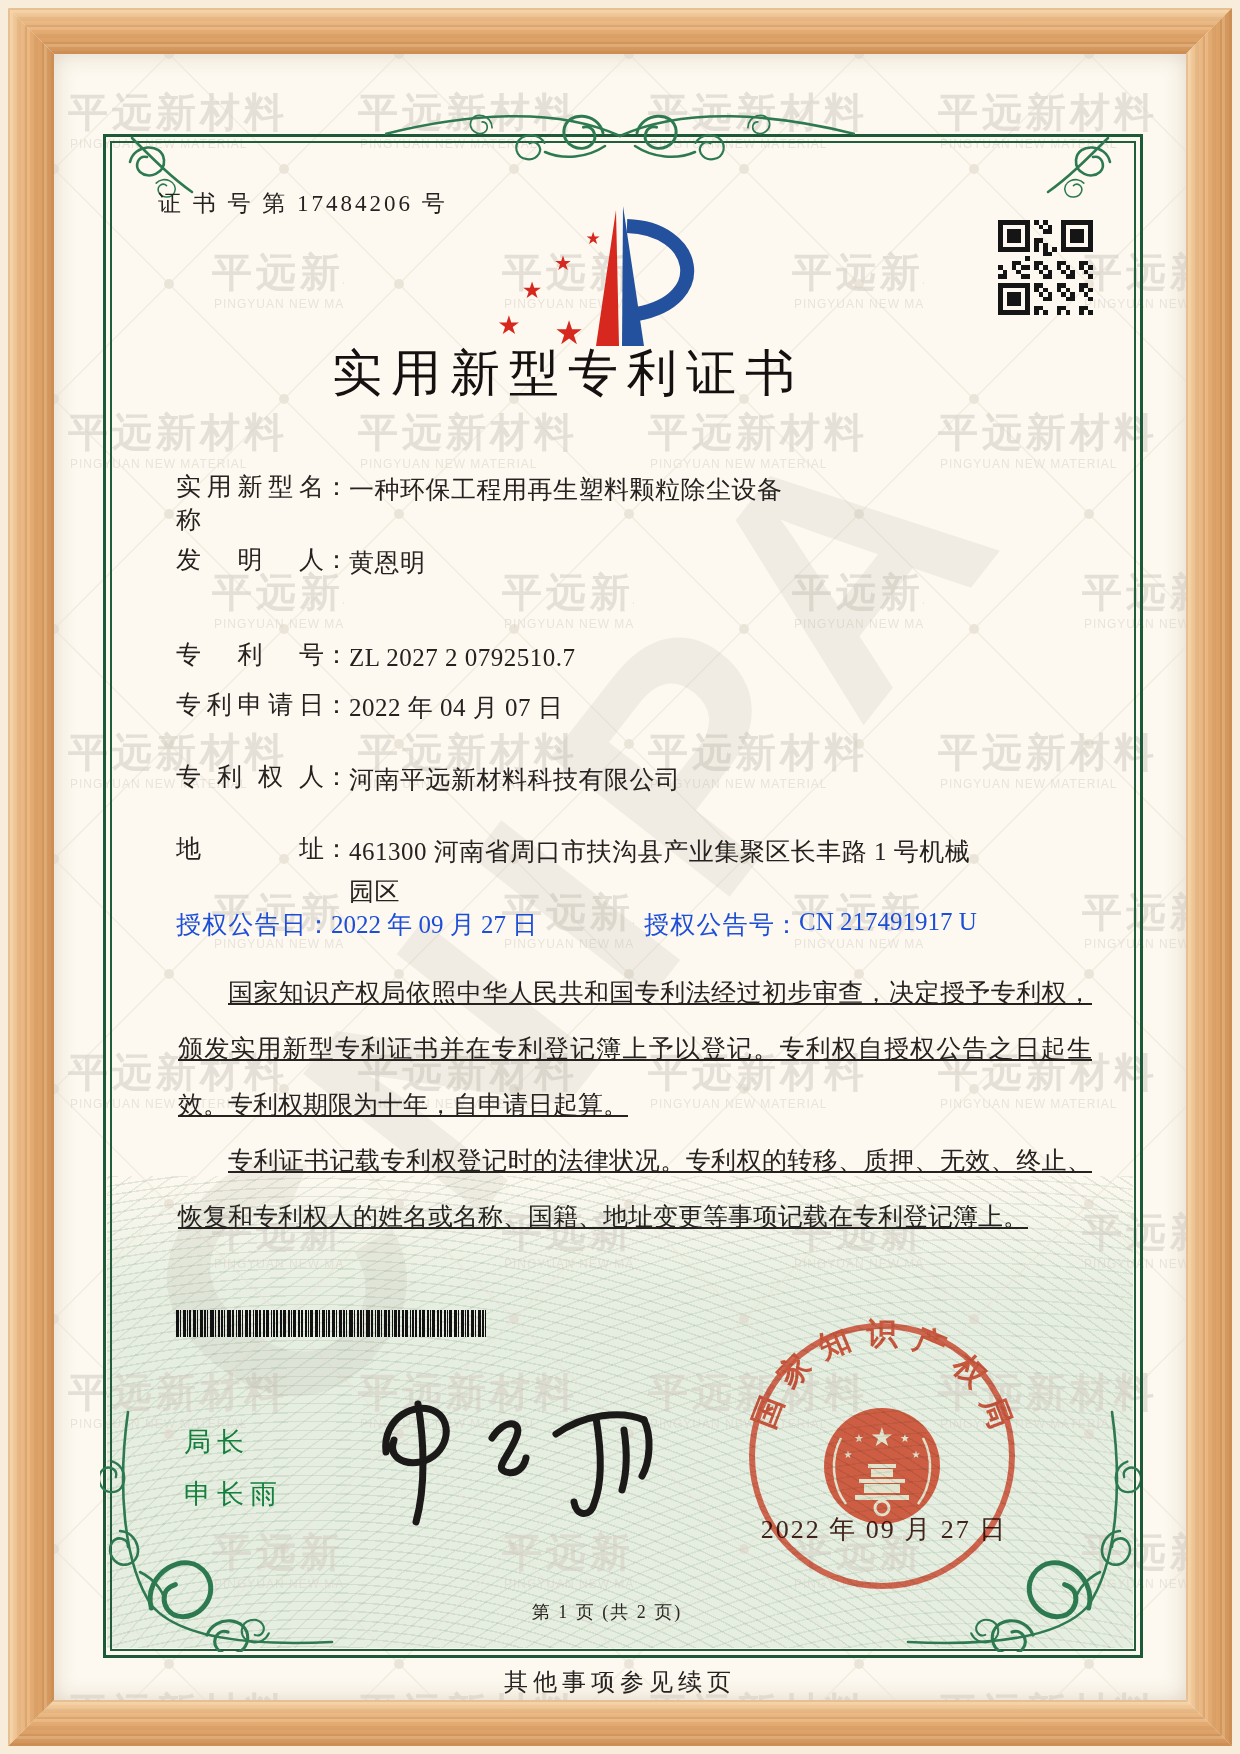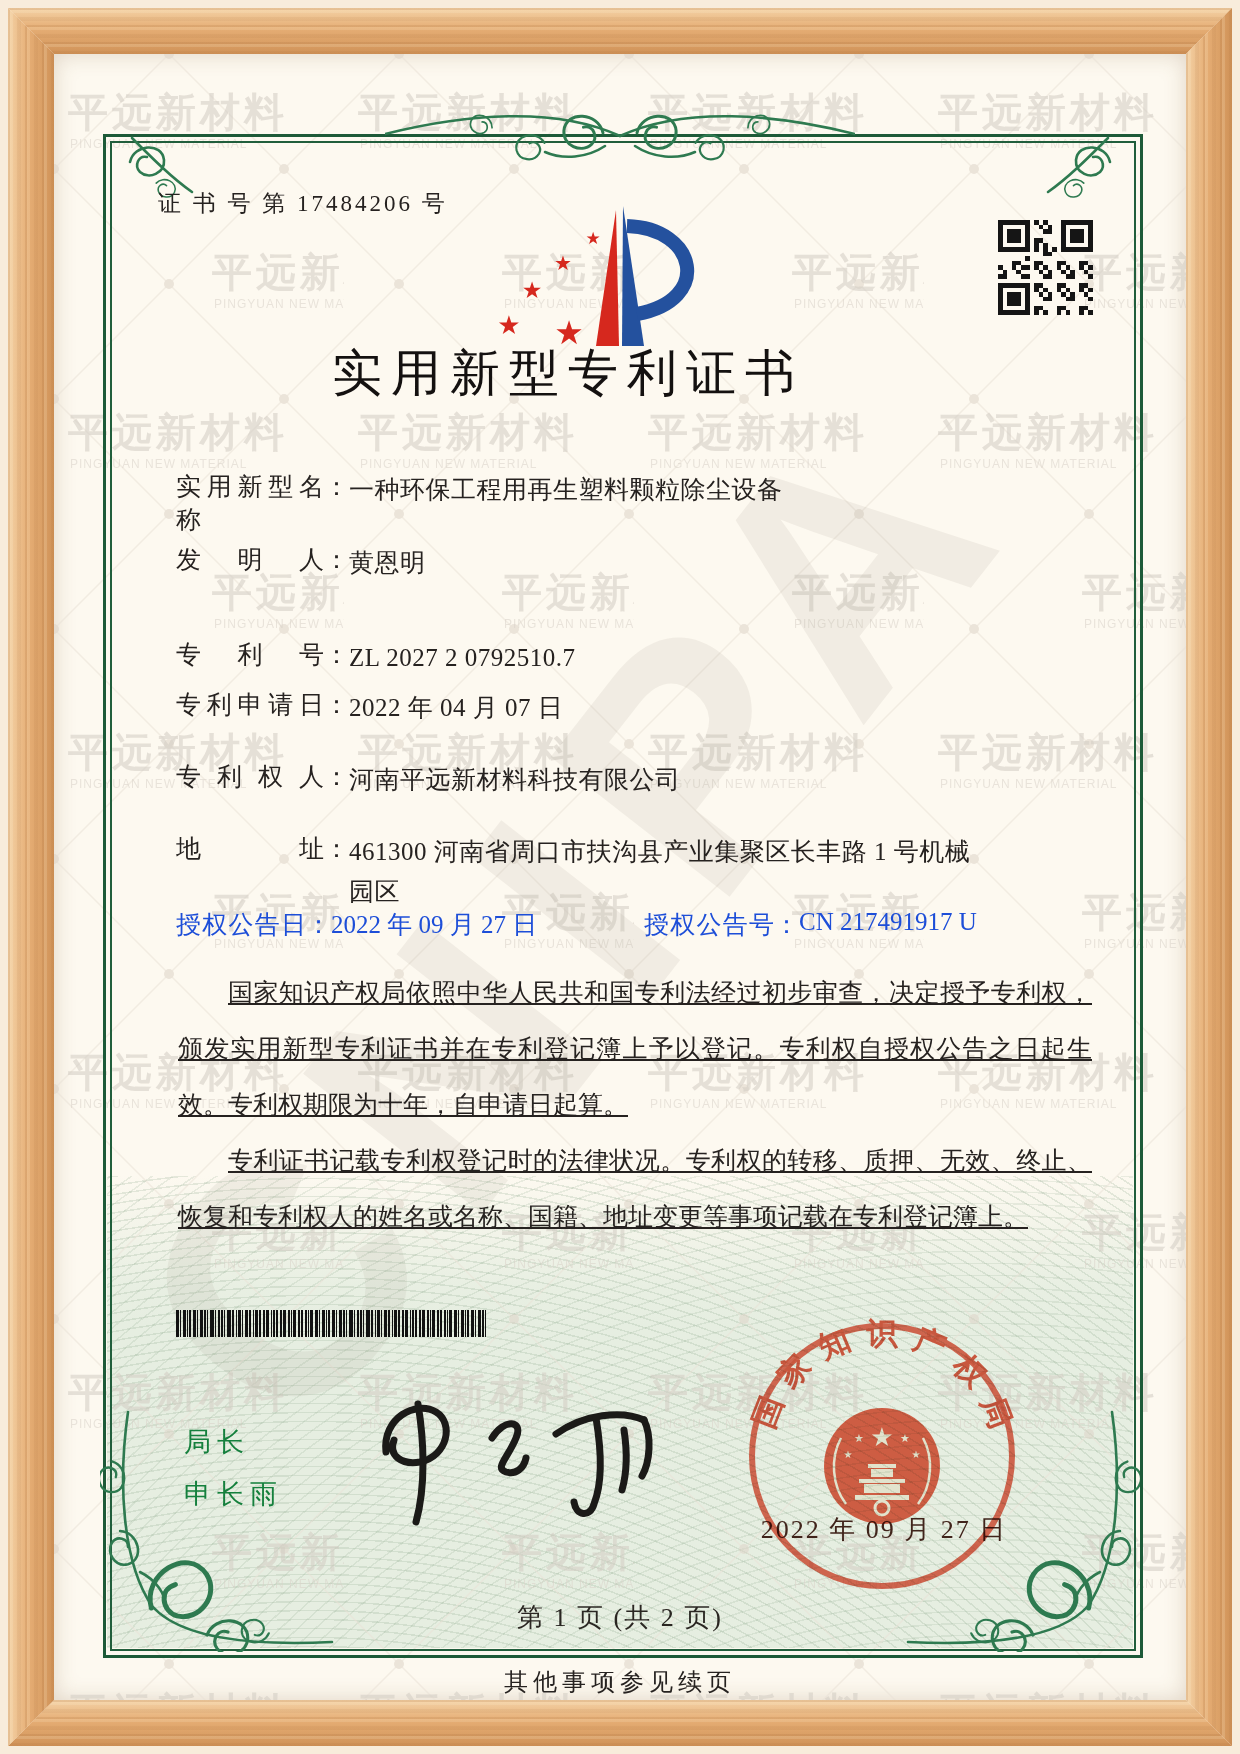--- a/index.html
+++ b/index.html
@@ -53,22 +53,22 @@
   .row .lab{width:148px;text-align:justify;text-align-last:justify;flex:none;}
   .row .col{flex:none;}
   .row .val{letter-spacing:.5px;line-height:40px;margin-top:0;}
   .row .val.addr{max-width:640px;}
   .grantpair{position:absolute;display:flex;font-size:25px;color:#1d4ed8;}
   .paras{position:absolute;left:178px;right:148px;top:965px;font-size:25px;line-height:56px;
     text-align:justify;color:#262220;}
   .paras p{margin:0;text-indent:2em;text-decoration:underline;}
   .director{position:absolute;left:184px;font-size:27px;letter-spacing:6px;color:#15803d;
     font-family:"Liberation Sans","DejaVu Sans",sans-serif;}
-  .pageinfo{position:absolute;left:104px;width:1032px;top:1600px;text-align:center;
-    font-size:26px;letter-spacing:2px;color:#2a2622;}
+  .pageinfo{position:absolute;left:91px;width:1032px;top:1600px;text-align:center;
+    font-size:18px;letter-spacing:2px;color:#2a2622;}
   .footnote{position:absolute;left:104px;width:1032px;top:1666px;text-align:center;
     font-size:24px;letter-spacing:5px;color:#262220;}
   .sealdate{position:absolute;left:742px;width:284px;top:1512px;text-align:center;
     font-size:26px;letter-spacing:2px;color:#40241b;z-index:4;}
   #seal-svg{position:absolute;left:740px;top:1310px;z-index:5;mix-blend-mode:multiply;opacity:.92;}
   .seal-char{font-size:31px;font-weight:bold;fill:#dc4f36;text-anchor:middle;
     font-family:"Liberation Serif","DejaVu Serif",serif;}
   #sig-svg{position:absolute;left:356px;top:1378px;z-index:4;}
   #sig-svg path{stroke:#1b1a18;stroke-width:7;fill:none;stroke-linecap:round;stroke-linejoin:round;}
   .wm-cn{font-family:"Liberation Serif","DejaVu Serif",serif;font-weight:bold;font-size:40px;

